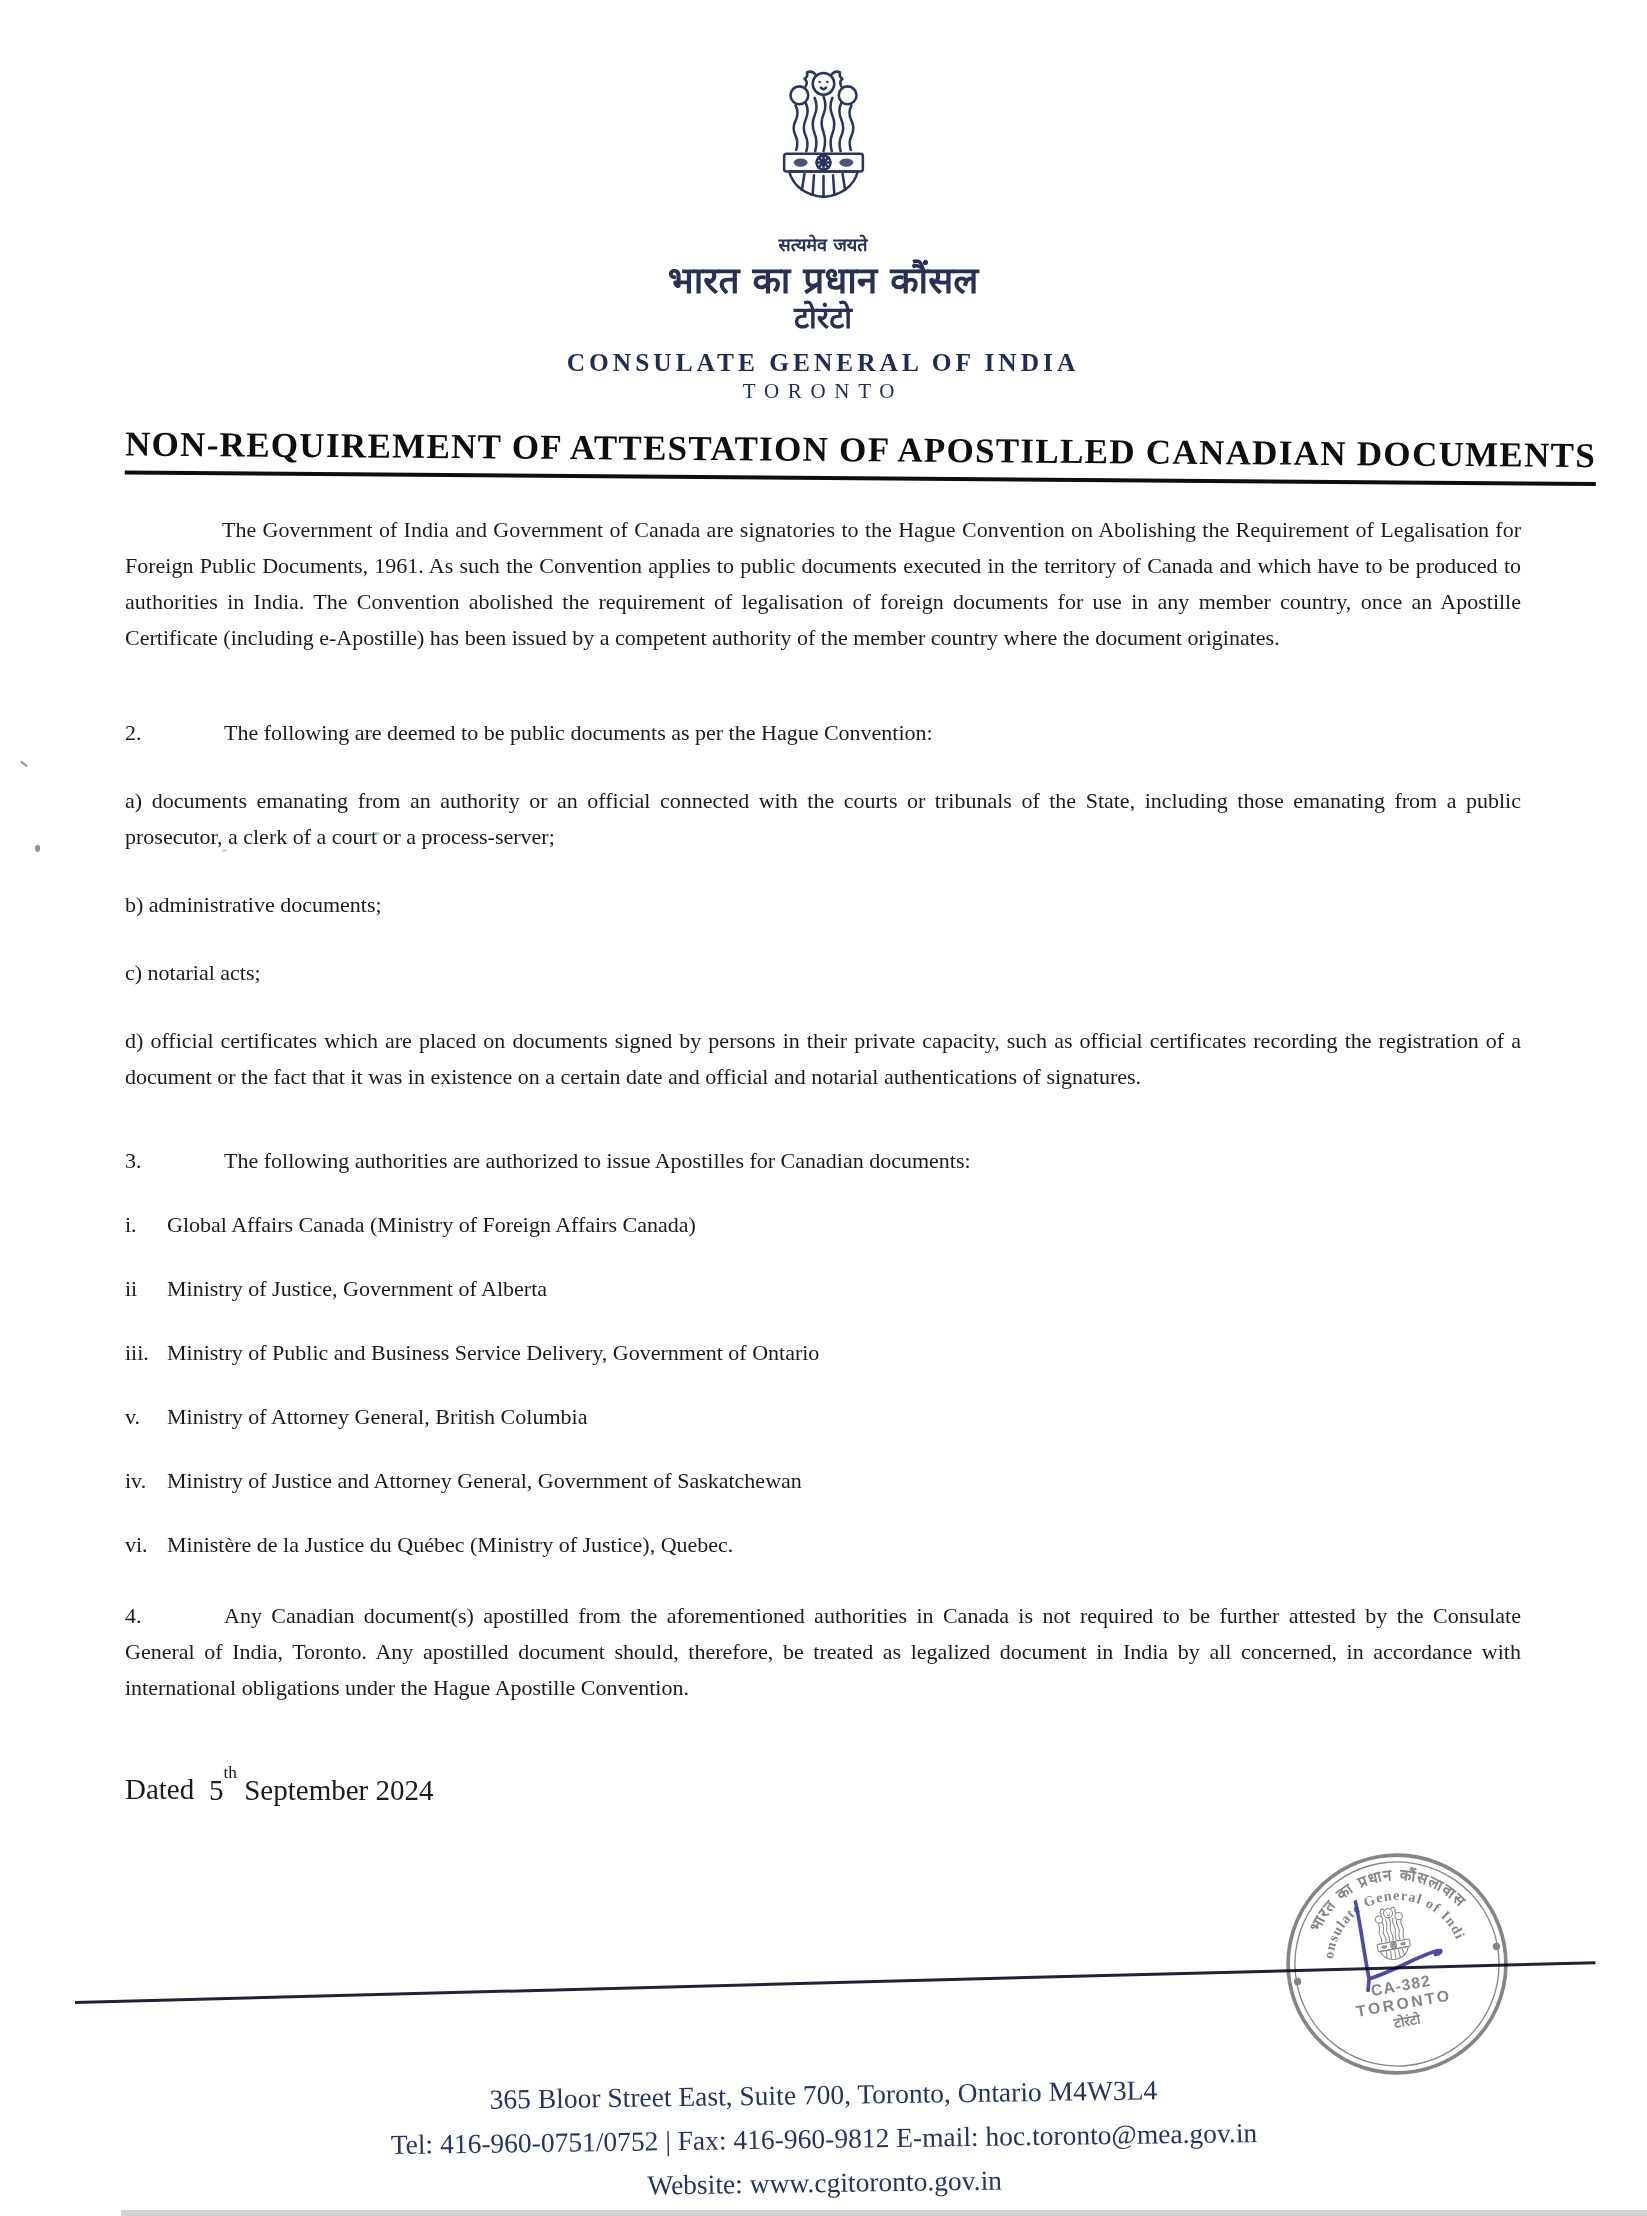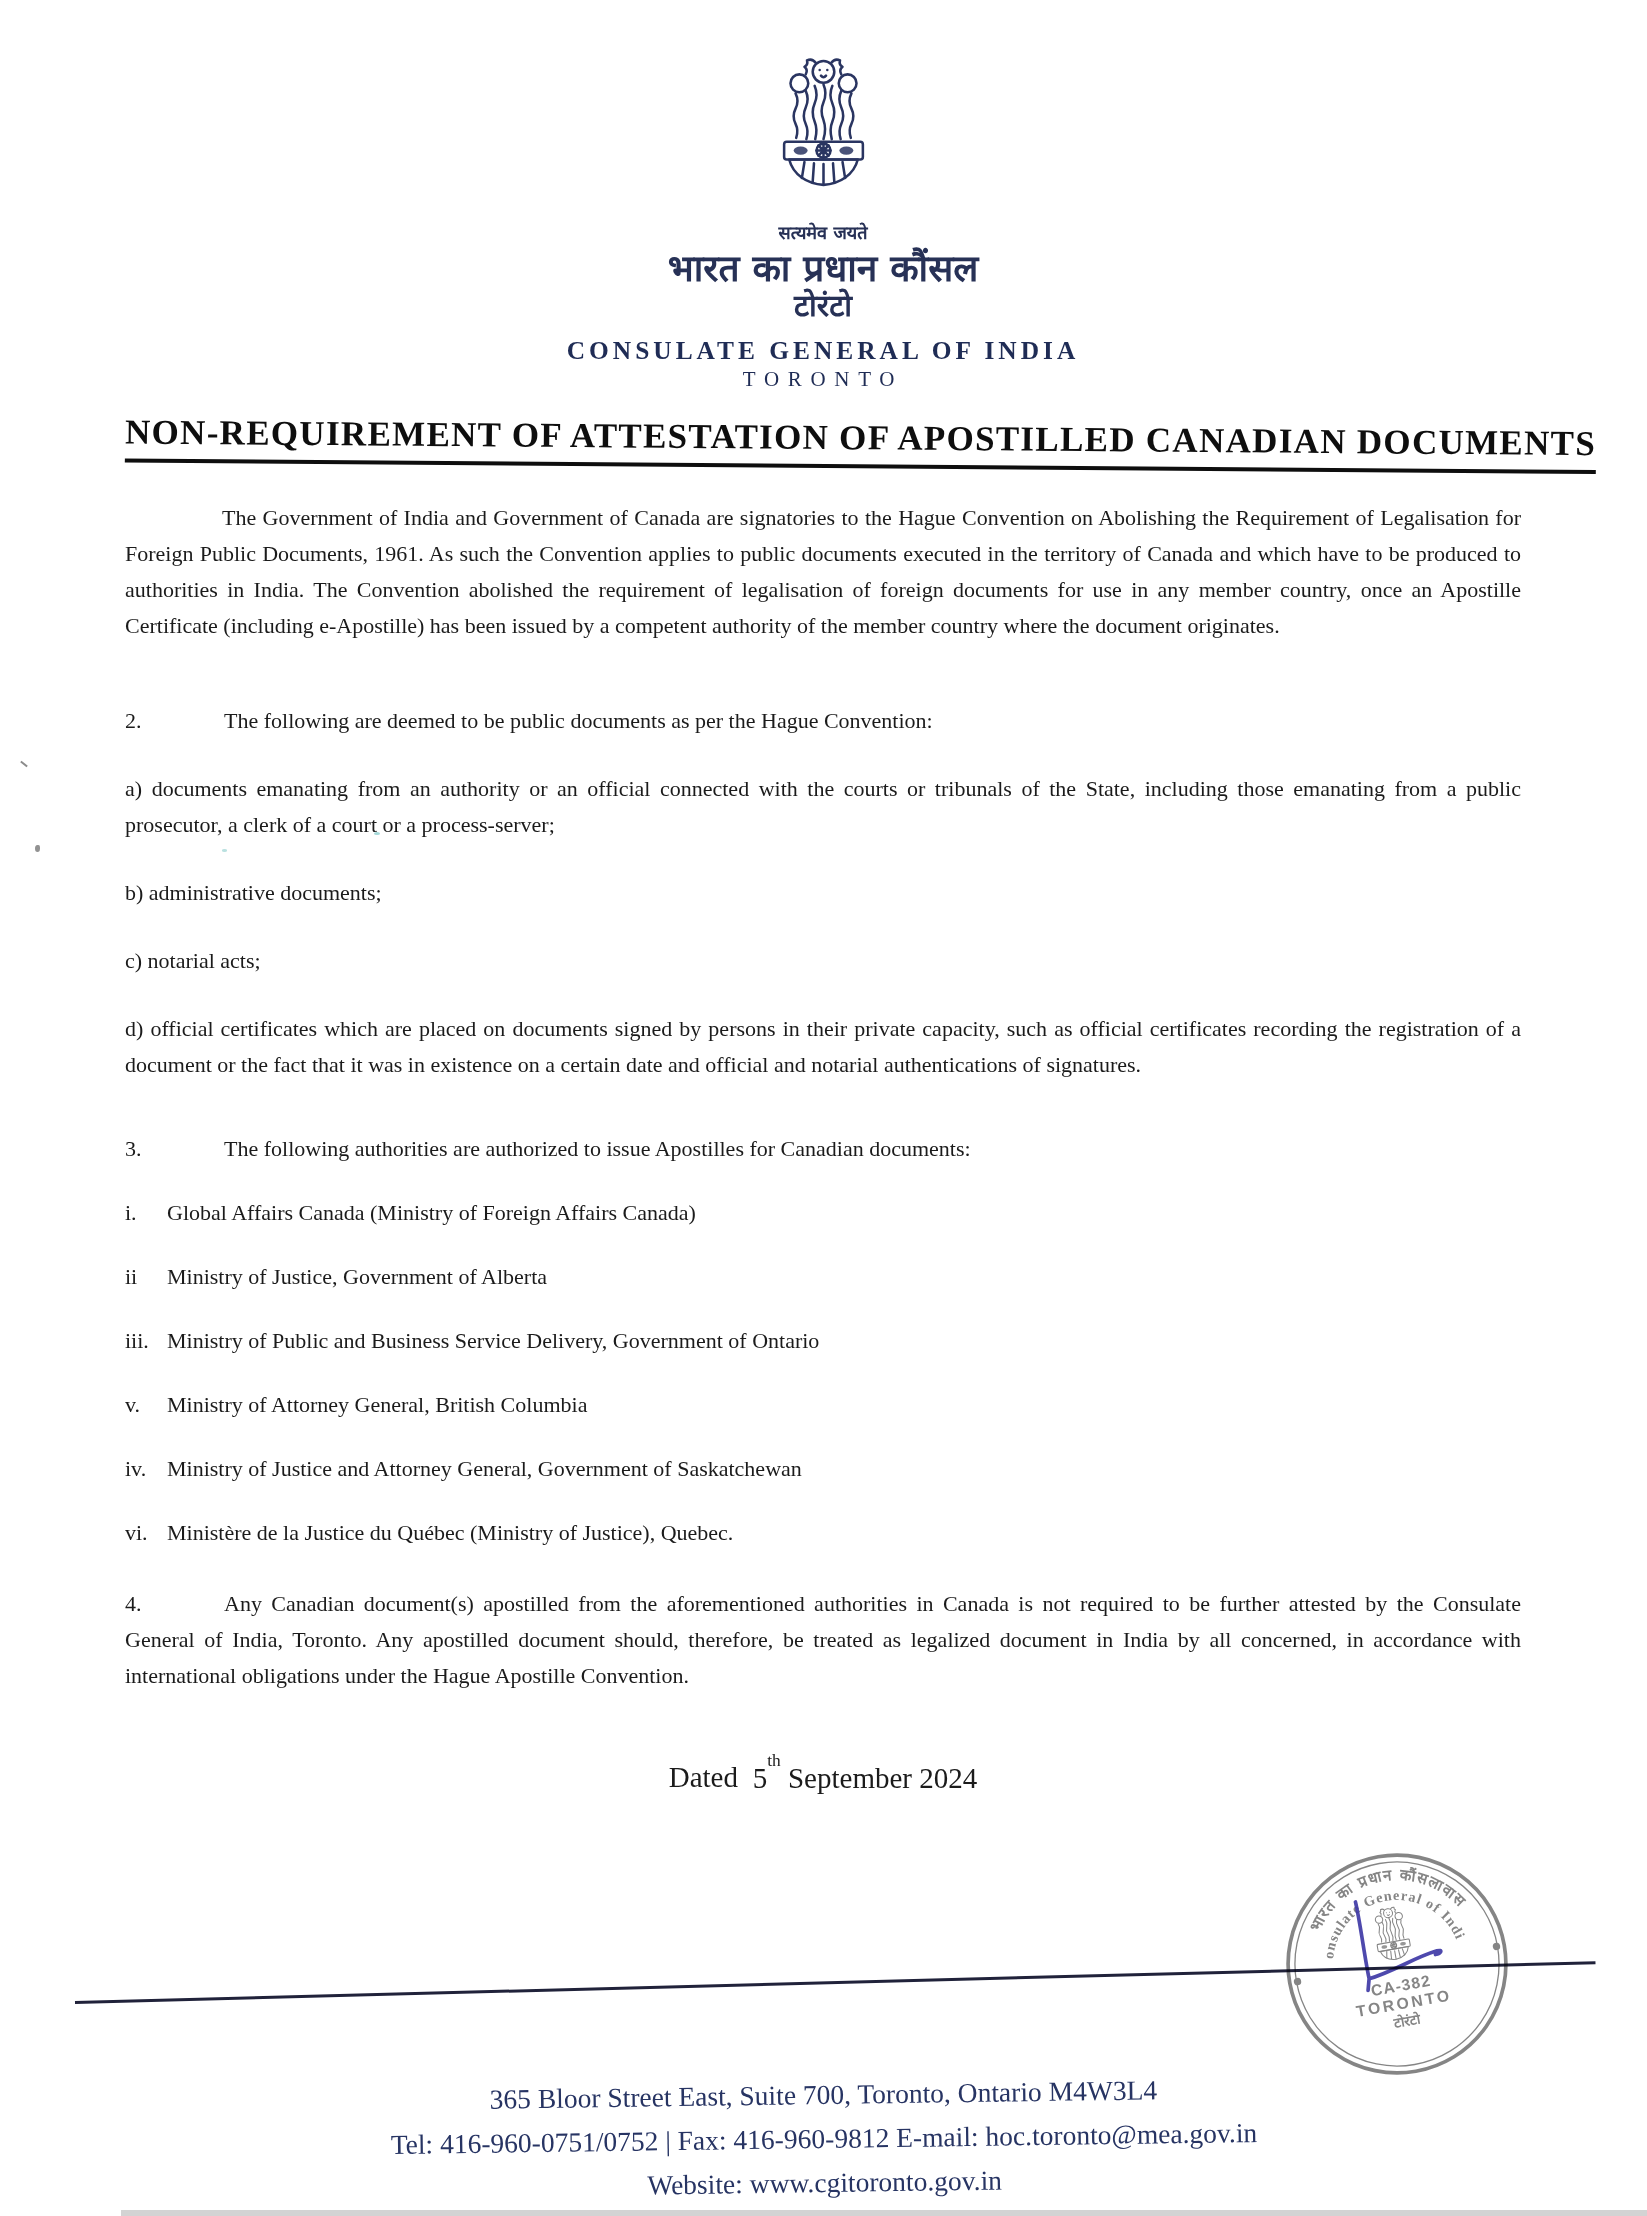--- a/index.html
+++ b/index.html
@@ -1,20 +1,20 @@
 <!DOCTYPE html>
 <html style="font-size:10.7px"><head>
 <meta charset="utf-8">
 <style>
   html,body{margin:0;padding:0;background:#e8e8e8;}
   .page{
     position:relative; width:1648px; height:2216px; background:#ffffff;
     font-family:"Liberation Serif", serif; color:#1b1b1b; overflow:hidden;
   }
-  .doc{padding:40px 127px 0 125px;}
+  .doc{padding:52px 127px 0 125px;}
 
   
   .header{text-align:center;}
   .emblem-svg{display:block;margin:0 auto;width:127px;height:178px;color:#2a3561;}
   .motto{font-family:"DejaVu Sans",sans-serif;font-size:18px;font-weight:bold;color:#273156;line-height:23px;margin-top:2.7px;}
   .hindi-1{font-family:"DejaVu Sans",sans-serif;font-size:37px;font-weight:bold;color:#273156;line-height:39px;margin-top:5.4px;}
   .hindi-2{font-family:"DejaVu Sans",sans-serif;font-size:30px;font-weight:bold;color:#273156;line-height:36px;}
   .eng-1{font-size:25.4px;font-weight:bold;color:#1f2c55;letter-spacing:4px;line-height:29.5px;margin-top:12px;}
   .eng-2{font-size:21px;color:#1f2c55;letter-spacing:8.7px;line-height:25.4px;margin-top:1.3px;}
 
@@ -29,21 +29,21 @@
   .para{font-size:22px;line-height:36px;text-align:justify;margin:0;}
   .p1{margin-top:32px;text-indent:97px;}
   .numbered{margin-top:59px;}
   .num{display:inline-block;width:99px;text-indent:0;}
   .subitem{margin-top:32px;}
   .sub-d{margin-top:32px;}
   .head-3{margin-top:48px;}
   .roman{margin-top:28px;text-align:left;}
   .roman-label{display:inline-block;min-width:42px;}
   .p4{margin-top:35px;}
-  .dated{margin-top:59px;font-size:29px;line-height:36px;text-align:center;}
+  .dated{margin-top:59px;font-size:29px;line-height:36px;}
   .dated .d-label{margin-right:14.7px;}
   .dated sup{font-size:17.4px;position:relative;top:-10.7px;}
 
   
   .separator{
     position:absolute;left:75px;top:2001px;width:1521px;height:3.3px;background:#20223a;
     transform:rotate(-1.5deg);transform-origin:left center;
   }
   .footer{
     position:absolute;left:0;top:2073px;width:100%;text-align:center;color:#273463;

